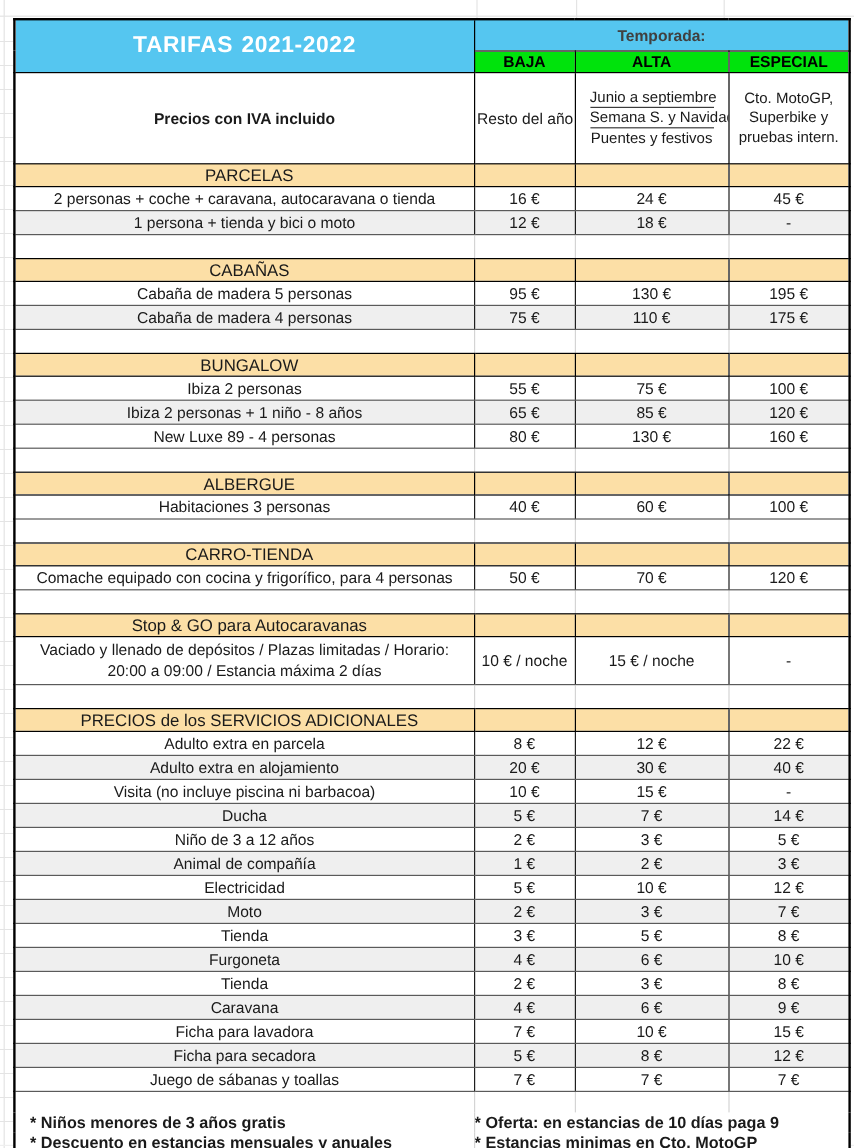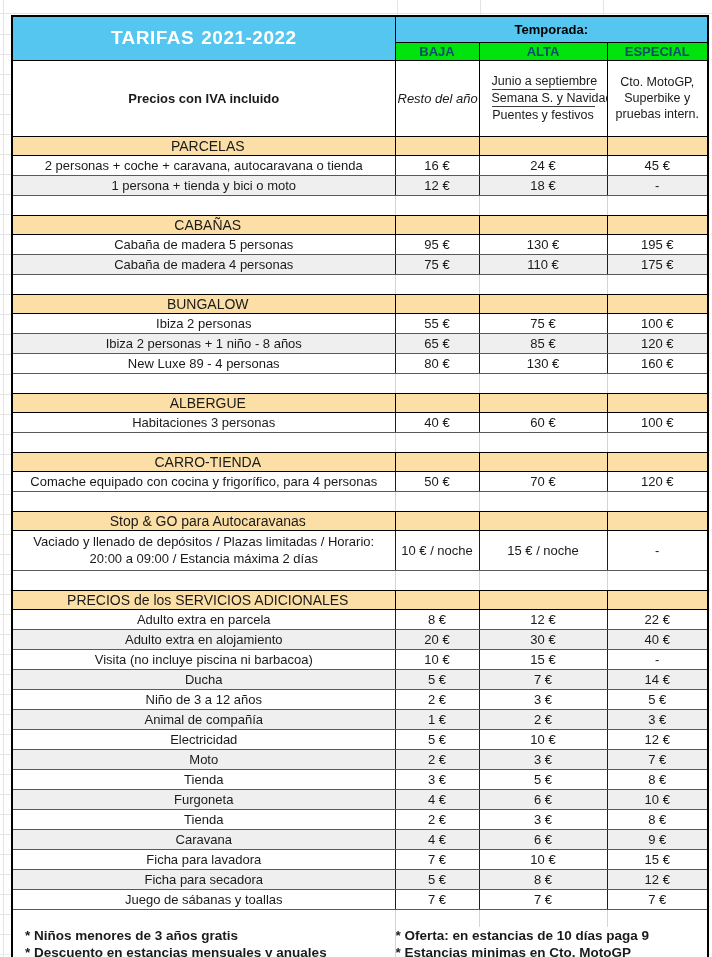--- a/index.html
+++ b/index.html
@@ -43,29 +43,29 @@
   td.noteL{padding-left:12px;}
   td.noteR{padding-left:0;border-left:1px solid #d4d4d4 !important;margin-top:45px;}
   
   tr.hd1{height:26px;}
   td.titlecell{
     background:#55C6F0;color:#ffffff;text-align:center;border:1px solid #000;
     font-size:19px;letter-spacing:.5px;
   }
   .tprefix{font-weight:600;margin-right:7px;}
   .tyears{font-weight:800;}
-  td.temporada{background:#55C6F0;color:#000000;font-weight:bold;text-align:center;
+  td.temporada{background:#55C6F0;color:#404040;font-weight:bold;text-align:center;
     font-size:13px;border:1px solid #000;}
   tr.hd2{height:18px;}
-  tr.hd2 td{background:#00E30C;color:#0c4a6e;font-weight:bold;text-align:center;
+  tr.hd2 td{background:#00E30C;color:#000000;font-weight:bold;text-align:center;
     font-size:13px;border:1px solid #000;}
   tr.hd3{height:51px;}
   tr.hd3 td{border:1px solid #000;}
   td.iva{font-weight:bold;text-align:center;font-size:13px;}
-  td.resto{text-align:center;font-size:13px;white-space:nowrap;padding:0 2px;font-style:italic;}
+  td.resto{text-align:center;font-size:13px;white-space:nowrap;padding:0 2px;}
   td.altadesc{padding:12px;vertical-align:top;}
   .sub{box-sizing:border-box;height:17px;line-height:16px;text-align:center;
     font-size:12.5px;border-bottom:1px solid #3c3c3c;white-space:nowrap;}
   .sub.last{border-bottom:none;}
   td.espdesc{text-align:center;font-size:12.5px;line-height:16px;padding:13px 2px;white-space:nowrap;}
 </style>
 </head>
 <body>
 
 <div class="canvas">

